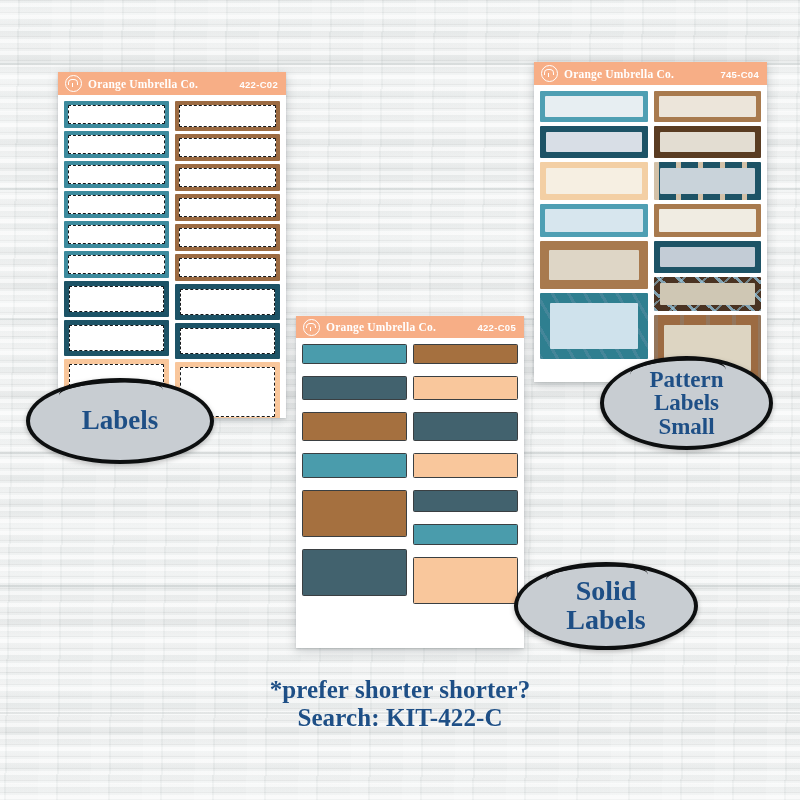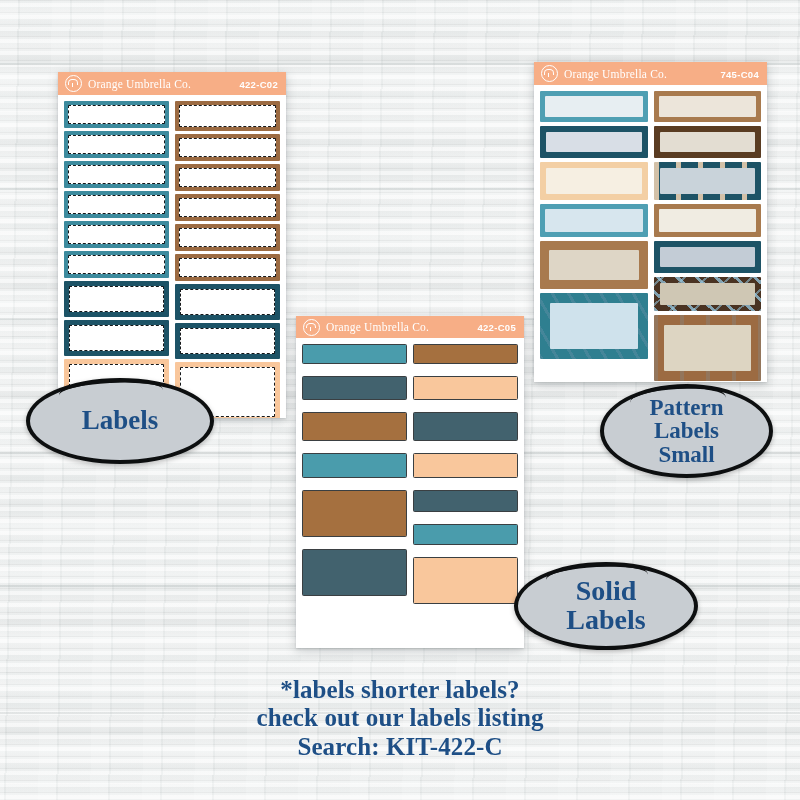--- a/index.html
+++ b/index.html
@@ -68,21 +68,21 @@
     content:"";position:absolute;left:2px;top:3.4px;
     width:8.4px;height:4.2px;border-radius:4.2px 4.2px 0 0;
     border:1.1px solid #fff;border-bottom:none;
   }
   .brand-emblem:after{
     content:"";position:absolute;left:5.6px;top:7.2px;
     width:1.2px;height:4px;background:#fff;
   }
   .brand-name{
     margin-left:6px;color:#ffffff;font-size:11.5px;
-    font-family:"Liberation Serif",serif;font-weight:normal;
+    font-family:"Liberation Serif",serif;font-weight:bold;
     letter-spacing:.2px;white-space:nowrap;
   }
   .sheet-code{
     position:absolute;right:8px;top:50%;transform:translateY(-50%);
     color:#ffffff;font-size:9.5px;font-weight:bold;
     font-family:"Liberation Sans",sans-serif;letter-spacing:.3px;
   }
 
   .sticker-grid{
     display:grid;grid-template-columns:1fr 1fr;
@@ -115,21 +115,21 @@
     background:#c8cdd2;
     border:4px solid #0d0f10;
     border-radius:50%;
     color:#1e4f86;
     font-family:"Liberation Serif",serif;
     font-weight:bold;line-height:1.02;
     box-shadow:0 2px 5px rgba(0,0,0,.25);
   }
   .badge span{display:block;}
   #badge-stitched{left:26px;top:378px;width:180px;height:78px;font-size:27px;}
-  #badge-pattern {left:600px;top:384px;width:165px;height:86px;font-size:23px;}
+  #badge-pattern {left:600px;top:356px;width:165px;height:86px;font-size:23px;}
   #badge-solid   {left:514px;top:562px;width:176px;height:80px;font-size:28px;}
   
   .badge:after{
     content:"";position:absolute;left:16%;top:-3px;width:58%;height:30%;
     border-top:4px solid #0d0f10;border-radius:50%;
     transform:rotate(-3deg);
   }
 
   
   #promo{
@@ -305,16 +305,15 @@
   </div>
 </div>
 <div class="badge" id="badge-solid">
   <div>
     <span>Solid</span>
     <span>Labels</span>
   </div>
 </div>
 
 <div id="promo">
-  <span>*labels shorter labels?</span>
-  <span>check out our labels listing</span>
+  <span>*prefer shorter shorter?</span>
   <span>Search: KIT-422-C</span>
 </div>
 
 </body></html>

